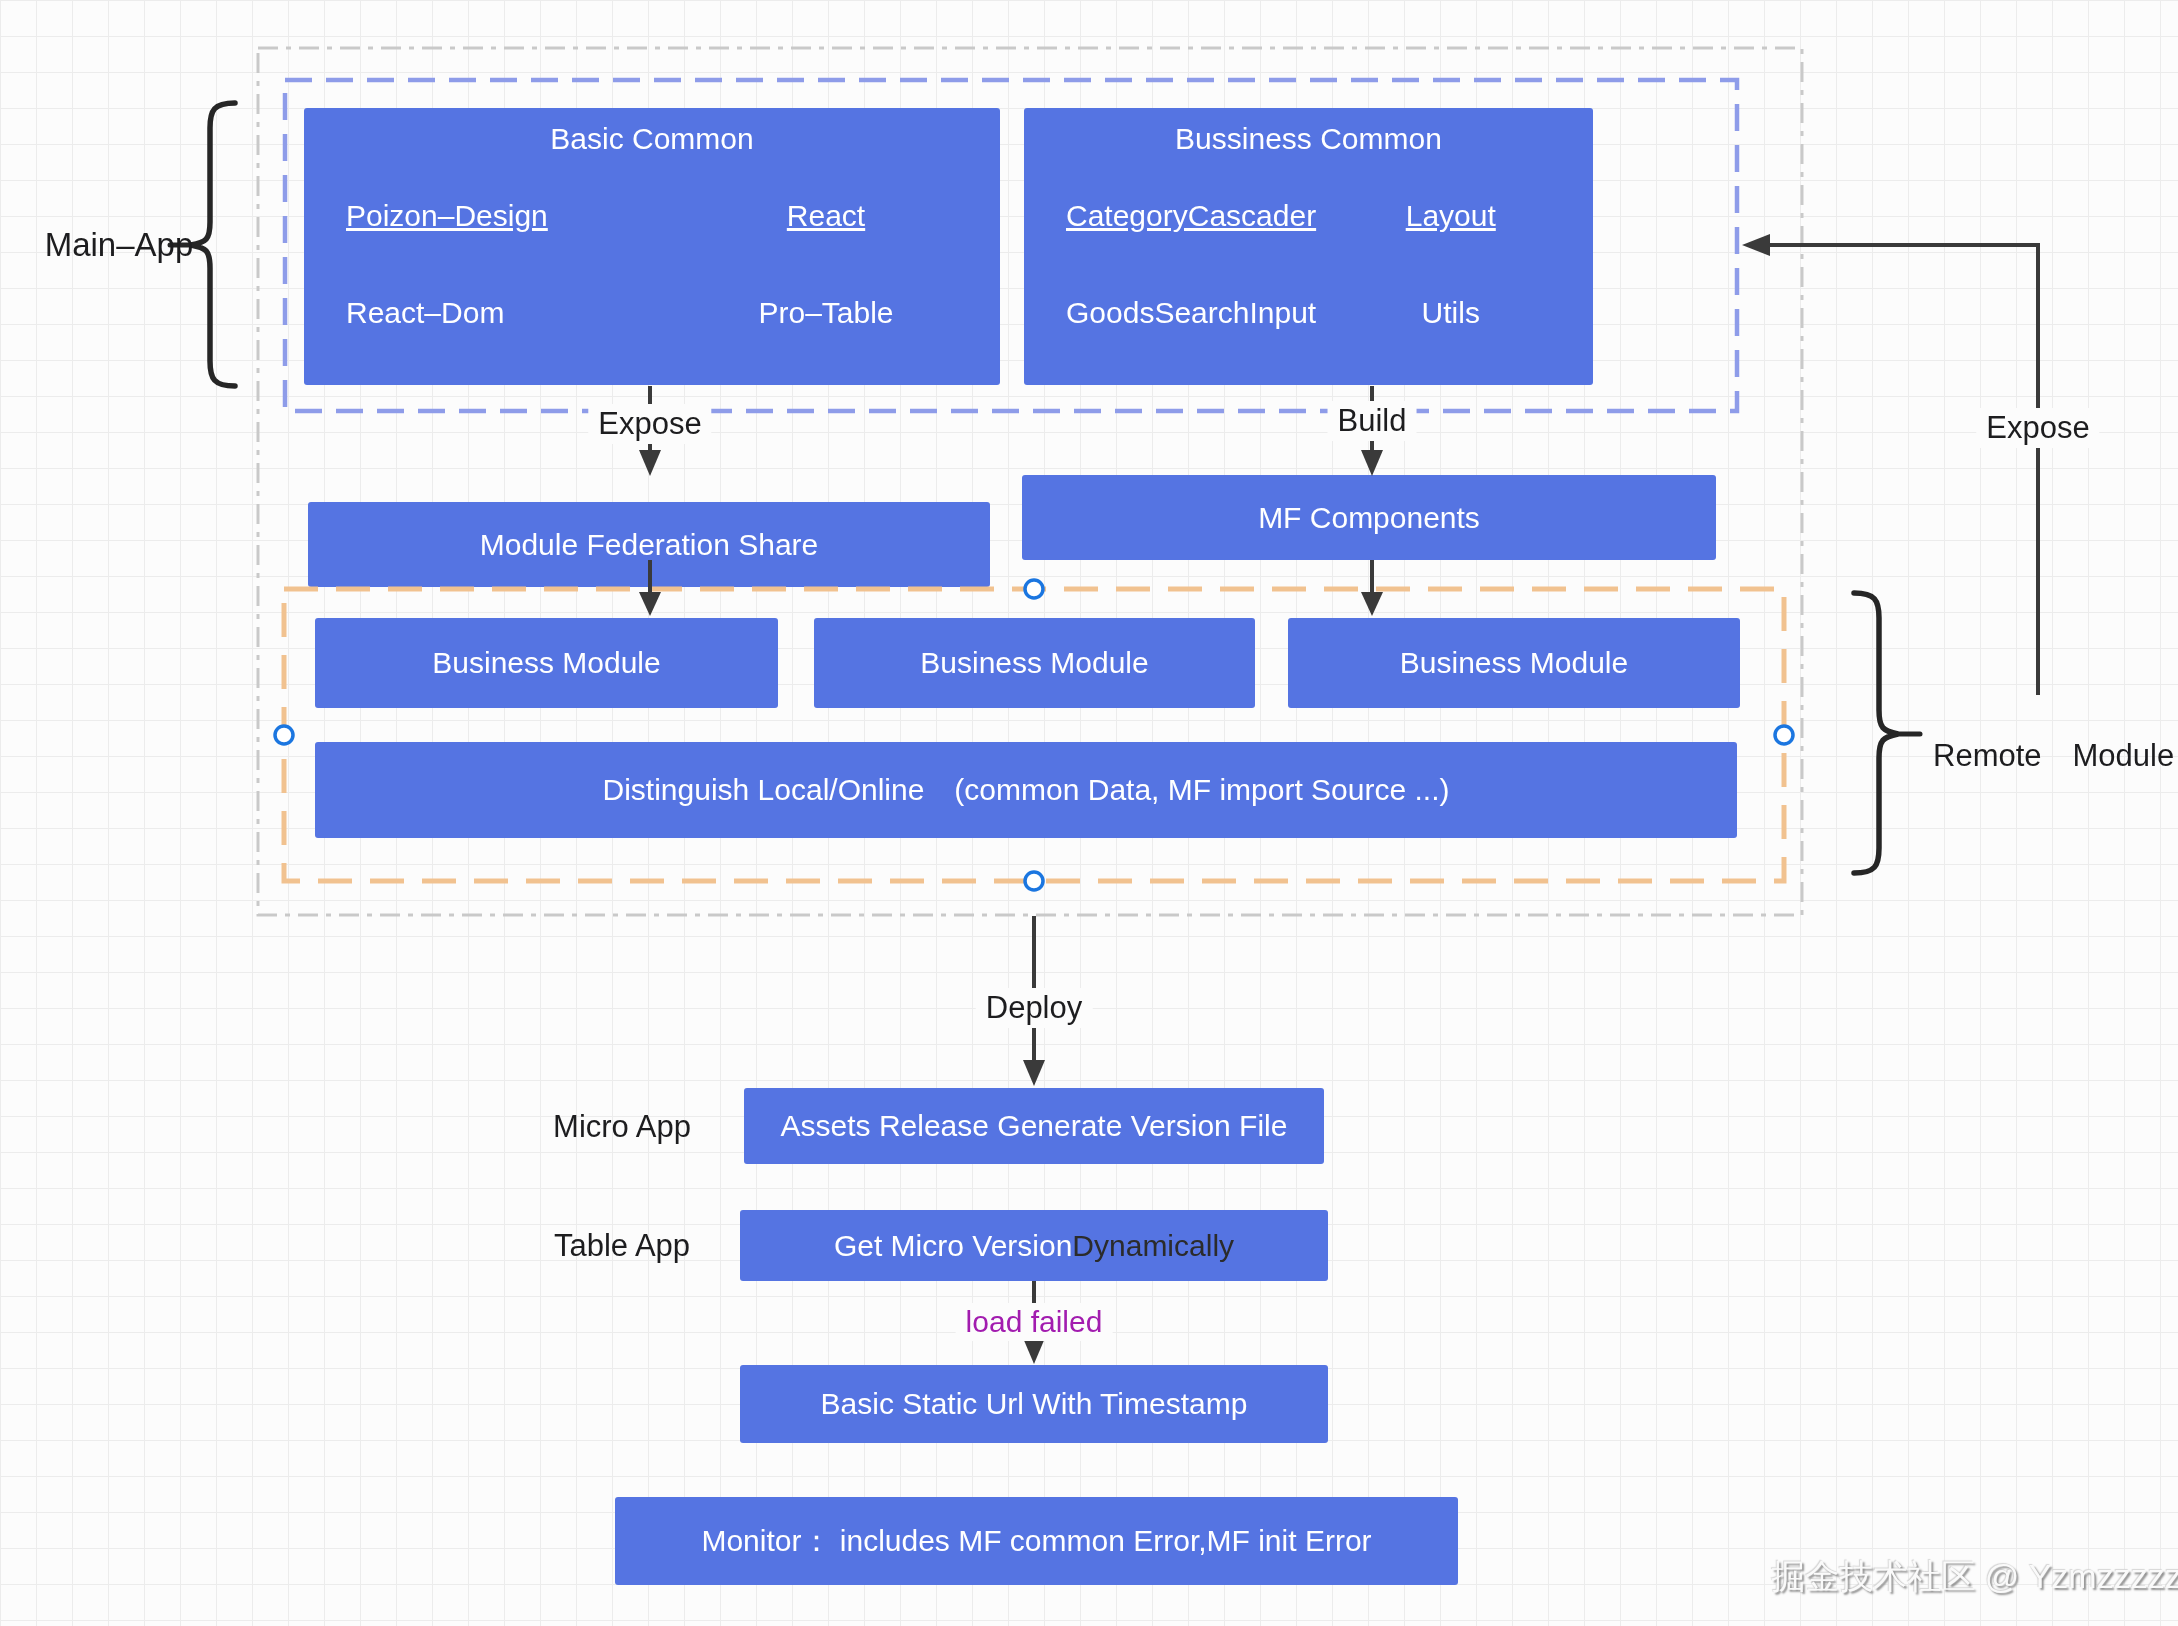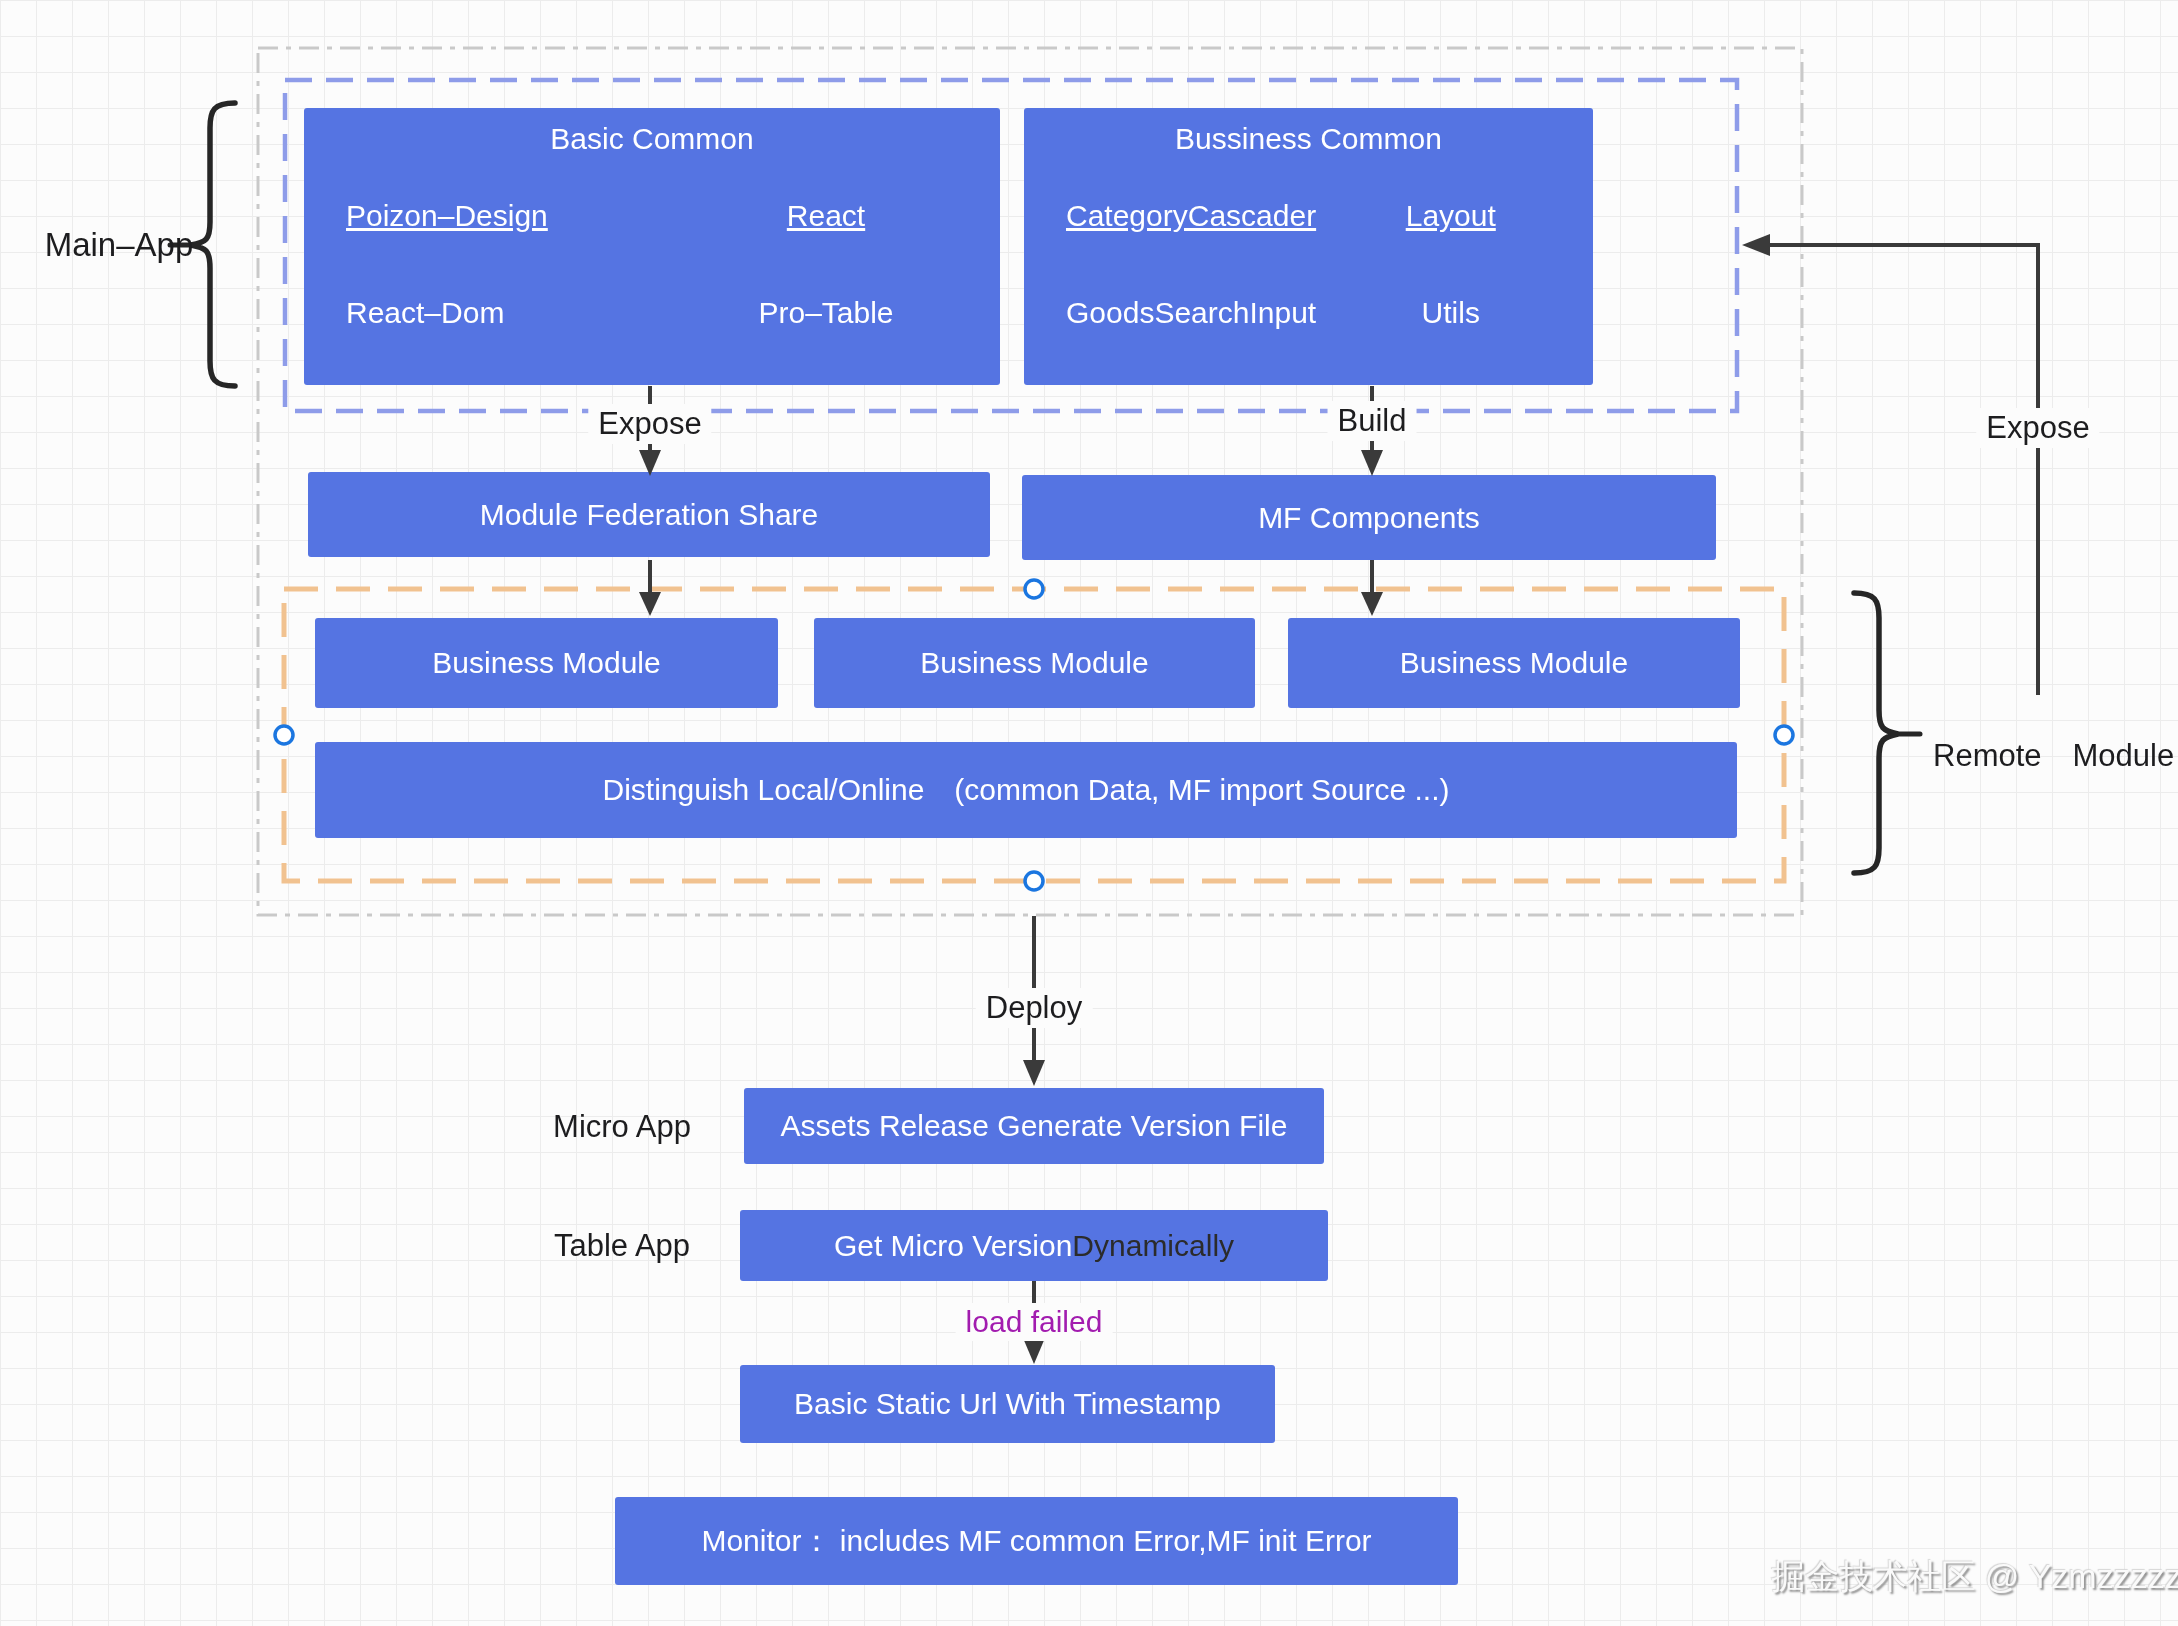--- a/index.html
+++ b/index.html
@@ -66,40 +66,40 @@
   </div>
 
   <div class="box common" style="left:1024px;top:108px;width:569px;height:277px">
     <div class="title">Bussiness Common</div>
     <span class="cell r1 c1">CategoryCascader</span>
     <span class="cell r1 c2">Layout</span>
     <span class="cell r2 c1">GoodsSearchInput</span>
     <span class="cell r2 c2">Utils</span>
   </div>
 
-  <div class="box" style="left:308px;top:472px;width:682px;height:85px">Module Federation Share</div>
+  <div class="box" style="left:308px;top:502px;width:682px;height:85px">Module Federation Share</div>
 
   <div class="box" style="left:1022px;top:475px;width:694px;height:85px">MF Components</div>
 
   <div class="box" style="left:315px;top:618px;width:463px;height:90px">Business Module</div>
 
   <div class="box" style="left:814px;top:618px;width:441px;height:90px">Business Module</div>
 
   <div class="box" style="left:1288px;top:618px;width:452px;height:90px">Business Module</div>
 
   <div class="box" style="left:315px;top:742px;width:1422px;height:96px">Distinguish Local/Online　(common Data, MF import Source ...)</div>
 
   <div class="box" style="left:744px;top:1088px;width:580px;height:76px">Assets Release Generate Version File</div>
 
   <div class="box" style="left:740px;top:1210px;width:588px;height:71px">
     <span>Get Micro Version </span>
       <span class="dark">Dynamically</span>
   </div>
 
-  <div class="box" style="left:740px;top:1365px;width:535px;height:78px">Basic Static Url With Timestamp</div>
+  <div class="box" style="left:740px;top:1365px;width:588px;height:78px">Basic Static Url With Timestamp</div>
 
   <div class="box" style="left:615px;top:1497px;width:843px;height:88px">Monitor： includes MF common Error,MF init Error</div>
 
   <svg class="overlay" width="2178" height="1626" viewBox="0 0 2178 1626">
 
     <rect x="258" y="48" width="1544" height="867" fill="none" stroke="#c9c9c9" stroke-width="3" stroke-dasharray="20 8 5 8"></rect>
 
     <rect x="285" y="80" width="1452" height="331" fill="none" stroke="#8e9ce9" stroke-width="4.5" stroke-dasharray="27 14"></rect>
 
     <rect x="284" y="589" width="1500" height="292" fill="none" stroke="#f1c290" stroke-width="5" stroke-dasharray="34 18"></rect>

